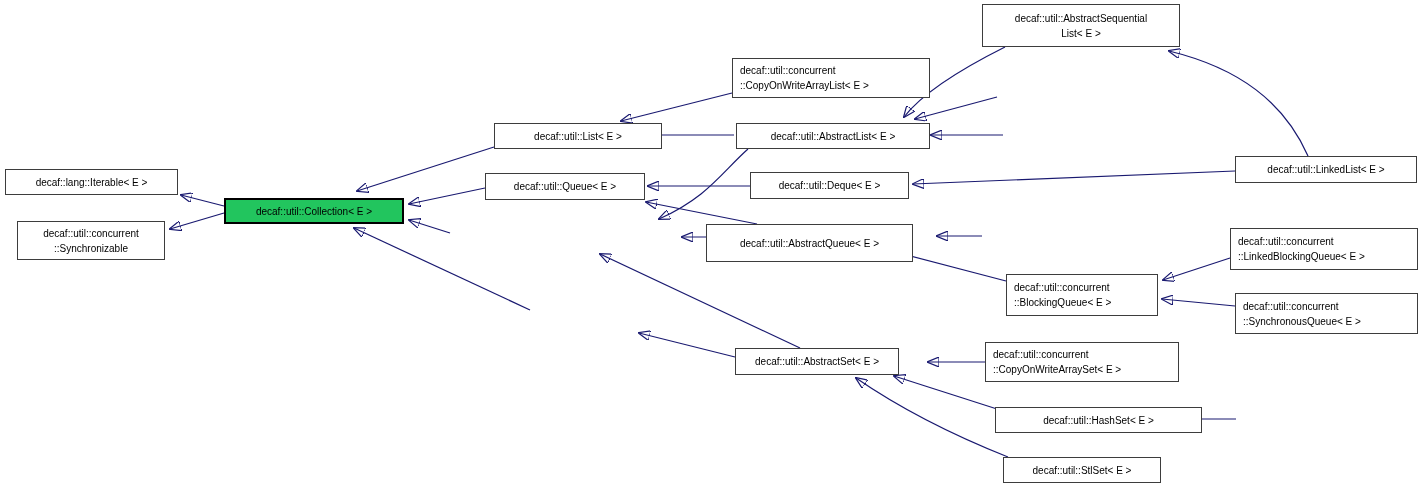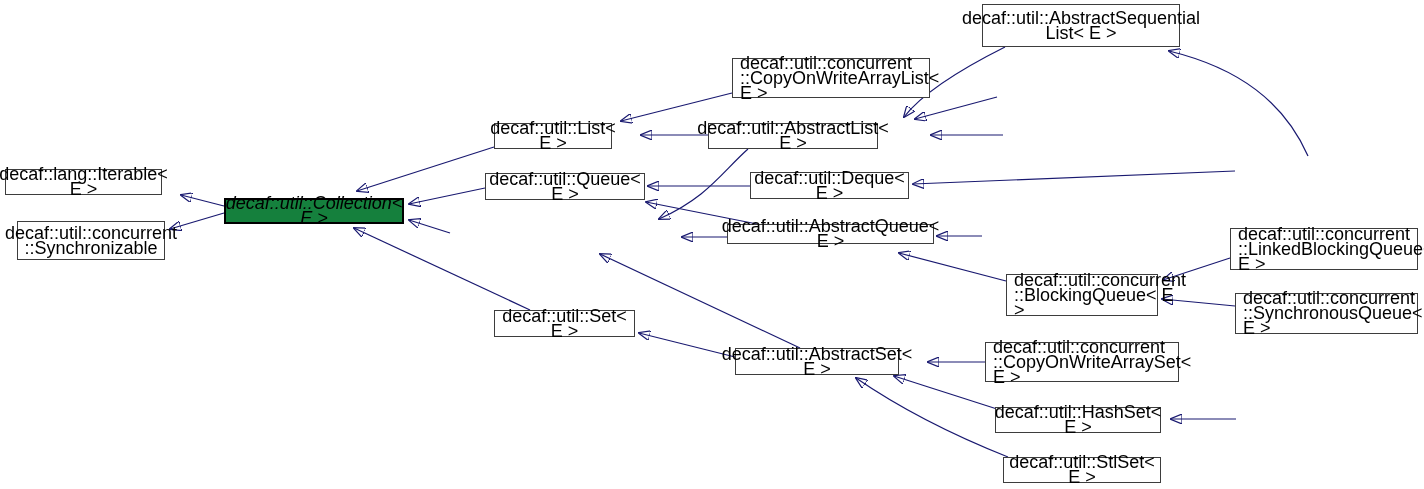--- a/index.html
+++ b/index.html
@@ -11,36 +11,35 @@
     overflow:hidden;
   }
   .edges{position:absolute;left:0;top:0;width:1424px;height:489px;}
   .edges path{stroke:#191970;stroke-width:1.2;fill:none;}
   .node{
     position:absolute;
     box-sizing:border-box;
     background:#ffffff;
     border:1.4px solid #3d3d3d;
     color:#000000;
-    font-size:18px;
+    font-size:10px;
     line-height:15px;
     white-space:pre-line;
     display:flex;
     align-items:center;
     justify-content:center;
     text-align:center;
     padding:1px 4px;
     cursor:pointer;
   }
   .node.al{justify-content:flex-start;text-align:left;padding-left:7px;}
   .node.sel{
-    background:#15803d;
+    background:#22c55e;
     border:2px solid #000000;
     cursor:default;
-    font-style:italic;
   }
 </style>
 </head>
 <body>
 
 <div class="stage">
 
   <svg class="edges" width="1424" height="489" viewBox="0 0 1424 489" xmlns="http://www.w3.org/2000/svg">
     <defs>
       <marker id="arw" viewBox="0 0 12 10" refX="11" refY="5" markerWidth="12" markerHeight="10" orient="auto" markerUnits="userSpaceOnUse">
@@ -69,39 +68,39 @@
     <path marker-end="url(#arw)" d="M1230,258 L1163,280"></path>
     <path marker-end="url(#arw)" d="M1235,306 L1162,299"></path>
     <path marker-end="url(#arw)" d="M735,357 L639,333"></path>
     <path marker-end="url(#arw)" d="M800,348 L600,254"></path>
     <path marker-end="url(#arw)" d="M985,362 L928,362"></path>
     <path marker-end="url(#arw)" d="M997,409 L894,376"></path>
     <path marker-end="url(#arw)" d="M1008,457 C940,430 888,400 856,378"></path>
     <path marker-end="url(#arw)" d="M1236,419 L1171,419"></path>
   </svg>
 
-  <div class="node" style="left:5px;top:169px;width:157px;height:26px">decaf::lang::Iterable&lt; E &gt;</div>
+  <div class="node" style="left:5px;top:169px;width:173px;height:26px">decaf::lang::Iterable&lt; E &gt;</div>
   <div class="node" style="left:17px;top:221px;width:148px;height:39px">decaf::util::concurrent
 ::Synchronizable</div>
   <div class="node sel" style="left:224px;top:198px;width:180px;height:26px">decaf::util::Collection&lt; E &gt;</div>
-  <div class="node" style="left:494px;top:123px;width:118px;height:26px">decaf::util::List&lt; E &gt;</div>
+  <div class="node" style="left:494px;top:123px;width:168px;height:26px">decaf::util::List&lt; E &gt;</div>
   <div class="node" style="left:485px;top:173px;width:160px;height:27px">decaf::util::Queue&lt; E &gt;</div>
-  <div class="node" style="left:494px;top:310px;width:141px;height:27px">decaf::util::Set&lt; E &gt;</div>
   <div class="node al" style="left:732px;top:58px;width:198px;height:40px">decaf::util::concurrent
 ::CopyOnWriteArrayList&lt; E &gt;</div>
-  <div class="node" style="left:708px;top:123px;width:170px;height:26px">decaf::util::AbstractList&lt; E &gt;</div>
+  <div class="node" style="left:736px;top:123px;width:194px;height:26px">decaf::util::AbstractList&lt; E &gt;</div>
   <div class="node" style="left:750px;top:172px;width:159px;height:27px">decaf::util::Deque&lt; E &gt;</div>
-  <div class="node" style="left:727px;top:224px;width:207px;height:20px">decaf::util::AbstractQueue&lt; E &gt;</div>
+  <div class="node" style="left:706px;top:224px;width:207px;height:38px">decaf::util::AbstractQueue&lt; E &gt;</div>
   <div class="node" style="left:735px;top:348px;width:164px;height:27px">decaf::util::AbstractSet&lt; E &gt;</div>
   <div class="node" style="left:982px;top:4px;width:198px;height:43px">decaf::util::AbstractSequential
 List&lt; E &gt;</div>
+  <div class="node" style="left:1235px;top:156px;width:182px;height:27px">decaf::util::LinkedList&lt; E &gt;</div>
   <div class="node al" style="left:1230px;top:228px;width:188px;height:42px">decaf::util::concurrent
 ::LinkedBlockingQueue&lt; E &gt;</div>
   <div class="node al" style="left:1006px;top:274px;width:152px;height:42px">decaf::util::concurrent
 ::BlockingQueue&lt; E &gt;</div>
   <div class="node al" style="left:1235px;top:293px;width:183px;height:41px">decaf::util::concurrent
 ::SynchronousQueue&lt; E &gt;</div>
   <div class="node al" style="left:985px;top:342px;width:194px;height:40px">decaf::util::concurrent
 ::CopyOnWriteArraySet&lt; E &gt;</div>
-  <div class="node" style="left:995px;top:407px;width:166px;height:26px">decaf::util::HashSet&lt; E &gt;</div>
+  <div class="node" style="left:995px;top:407px;width:207px;height:26px">decaf::util::HashSet&lt; E &gt;</div>
   <div class="node" style="left:1003px;top:457px;width:158px;height:26px">decaf::util::StlSet&lt; E &gt;</div>
 
 </div>
 
 </body></html>

